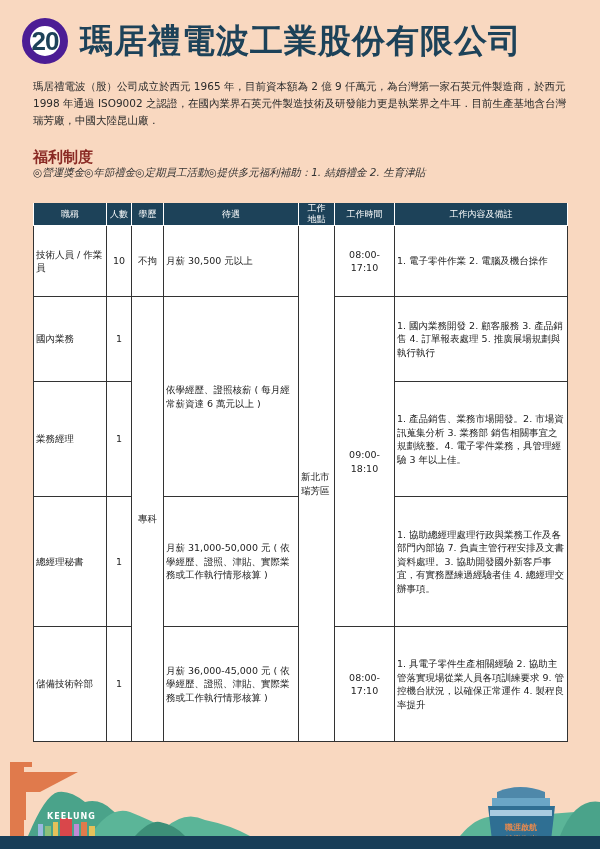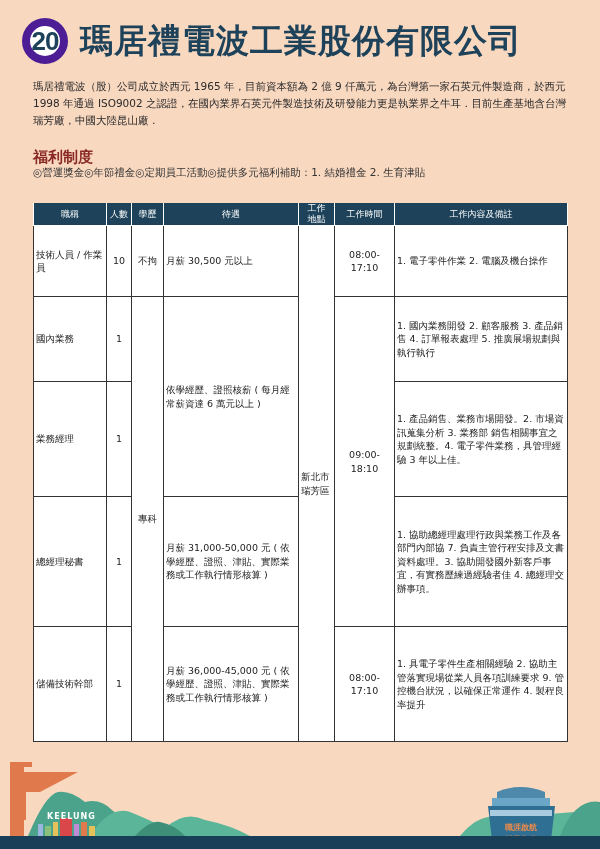--- a/index.html
+++ b/index.html
@@ -5,21 +5,21 @@
   html, body { margin:0; padding:0; }
   body { width:600px; height:849px; background:#f9d8c0; position:relative; overflow:hidden;
          font-family:"DejaVu Sans", "Liberation Sans", sans-serif; color:#222; }
   .header { position:absolute; left:22px; top:18px; display:flex; align-items:center; }
   .num-circle { width:46px; height:46px; border:8px solid #4c1d95; border-radius:50%; background:#fff;
                 display:flex; align-items:center; justify-content:center; box-sizing:border-box;
                 font-family:"Liberation Sans", sans-serif; font-weight:bold; font-size:26px; color:#1d4259; letter-spacing:-1px; }
   .title { margin-left:12px; font-size:33px; font-weight:bold; color:#1d4259; letter-spacing:1px;text-align:center; }
   .intro { position:absolute; left:33px; top:78px; width:535px; font-size:10.5px; line-height:17px; color:#2a2a2a; }
   .welfare-title { position:absolute; left:33px; top:148px; font-size:15px; font-weight:bold; color:#8a2a24; }
-  .welfare-text { position:absolute; left:33px; top:166px; font-size:10.5px; color:#333; }
+  .welfare-text { position:absolute; left:33px; top:166px; font-size:10.5px; color:#333;font-style:italic; }
   table.jobs { position:absolute; left:33px; top:203px; width:534px; border-collapse:collapse; table-layout:fixed; background:#ffffff; }
   table.jobs th { background:#1d4259; color:#fff; font-weight:normal; font-size:9px; line-height:11px;
                   border:1px solid #fff; border-top:none; height:22px; padding:0; text-align:center; }
   table.jobs td { border:1px solid #333; font-size:9.5px; line-height:13.5px; padding:0 2px; vertical-align:middle; background:#fff; }
   td.center { text-align:center; }
   .footer-band { position:absolute; left:0; top:836px; width:600px; height:13px; background:#183e58; }
   .deco { position:absolute; left:0; top:740px; width:600px; height:109px; }
 </style>
 </head>
 <body>

